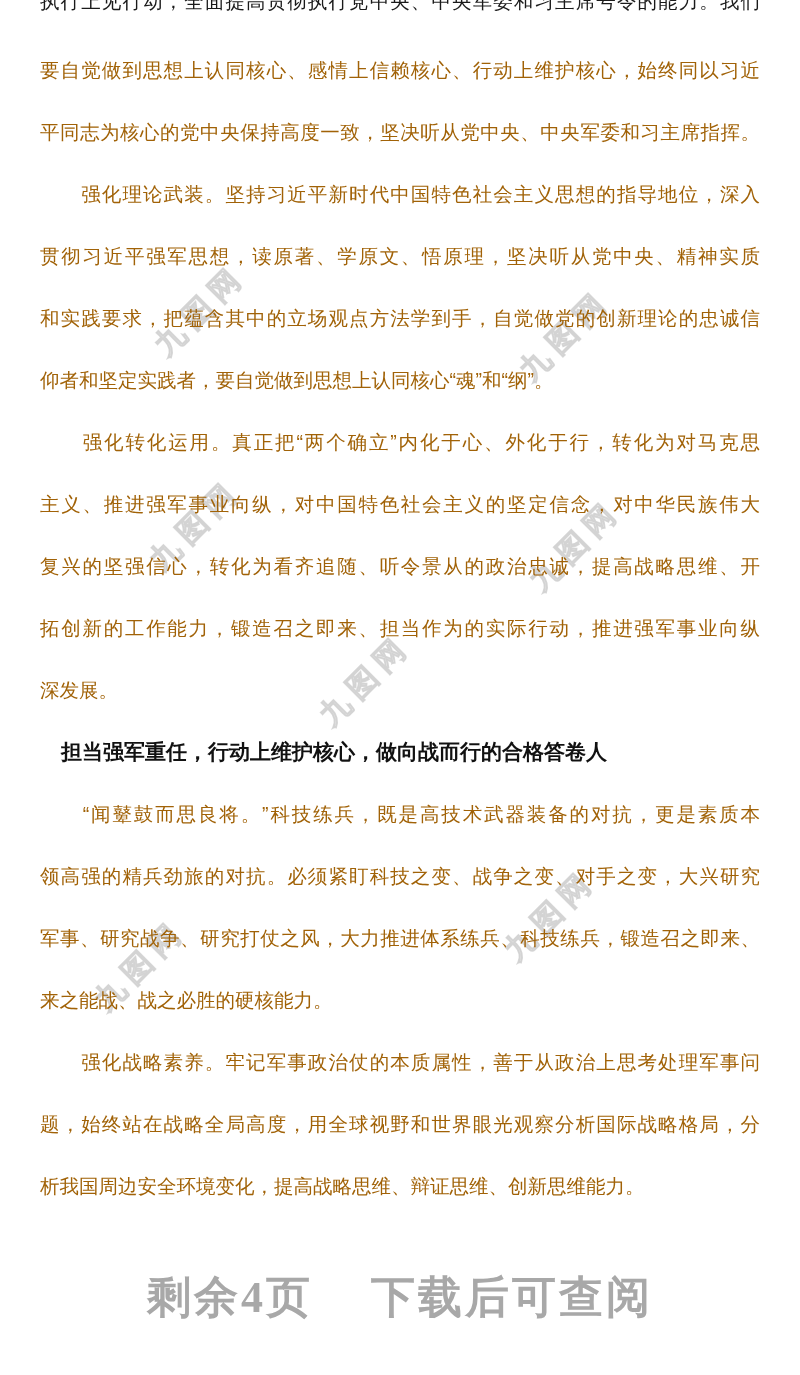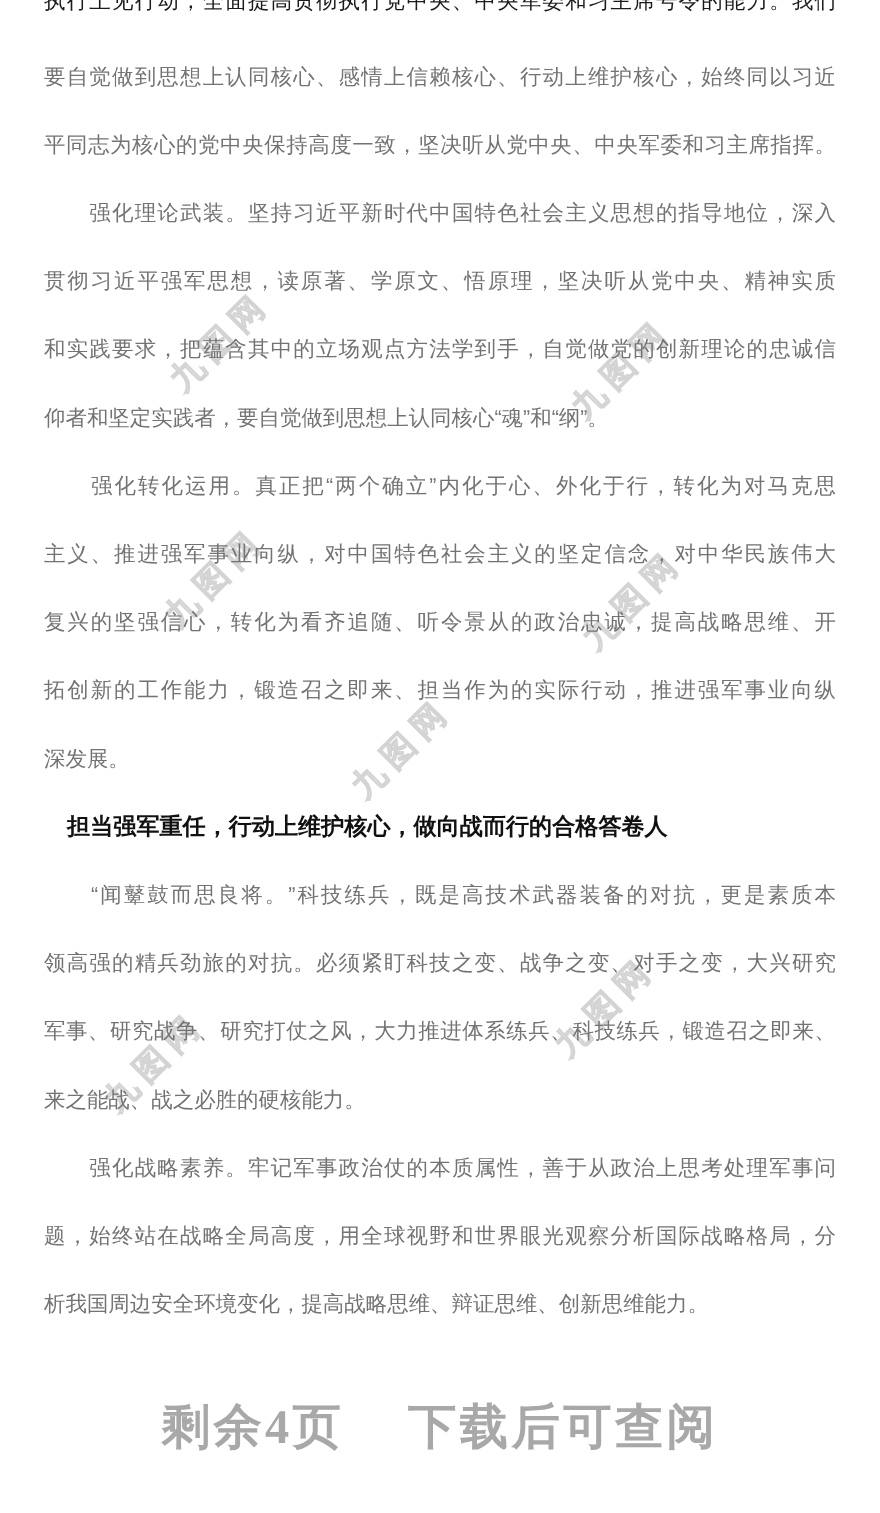--- a/index.html
+++ b/index.html
@@ -58,21 +58,21 @@
     position: absolute;
     z-index: 2;
     left: 40px;
     top: 39px;
     width: 720px;
   }
   .line {
     height: 62px;
     line-height: 62px;
     font-size: 19.5px;
-    color: #737373;
+    color: #a16207;
     white-space: nowrap;
     overflow: visible;
   }
   .line.just {
     text-align: justify;
     text-align-last: justify;
     white-space: normal;
   }
   .line.heading {
     font-weight: bold;

